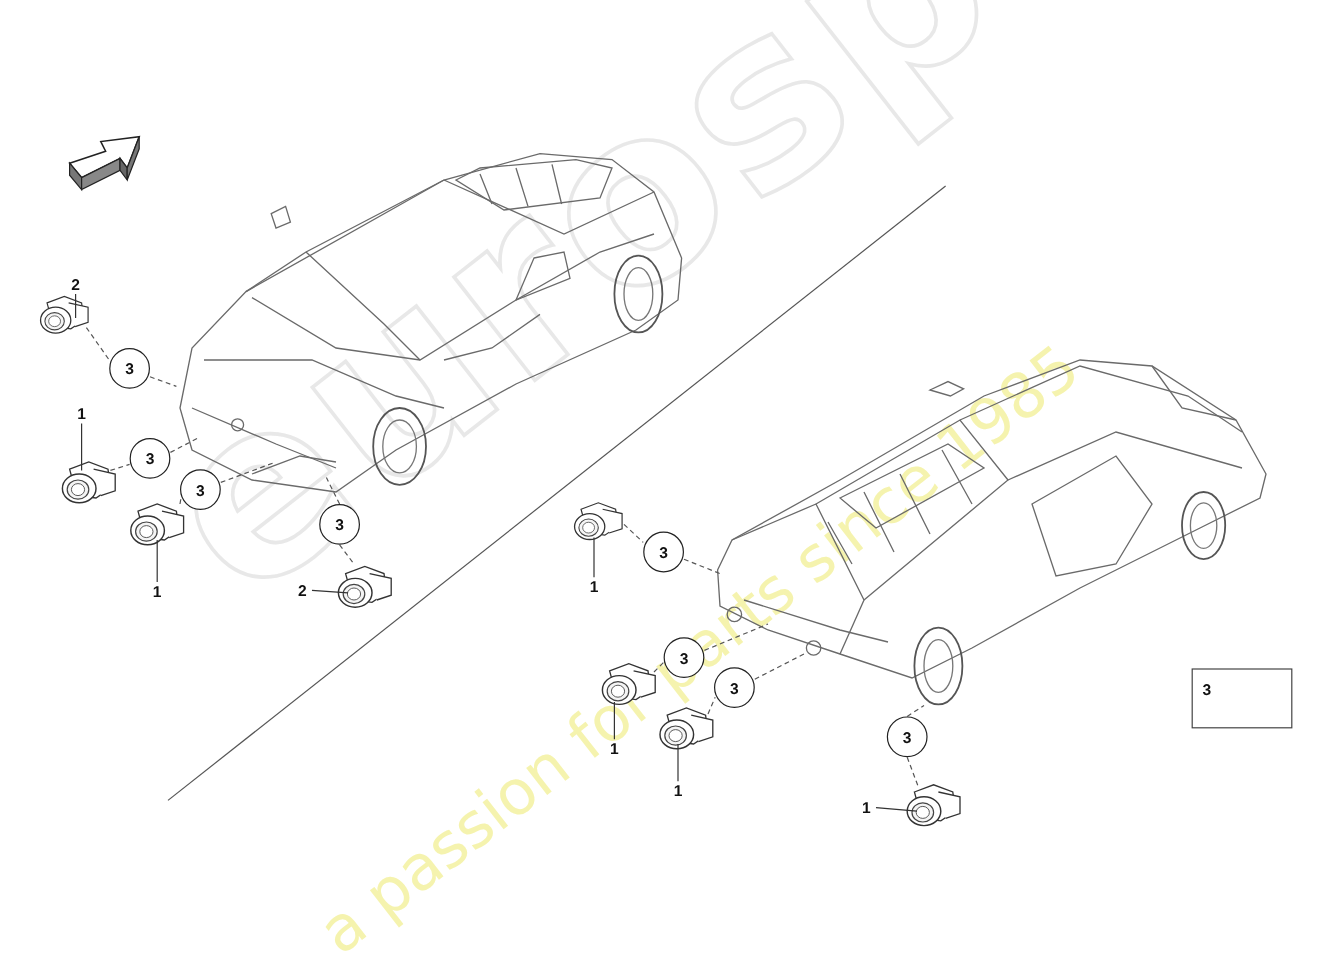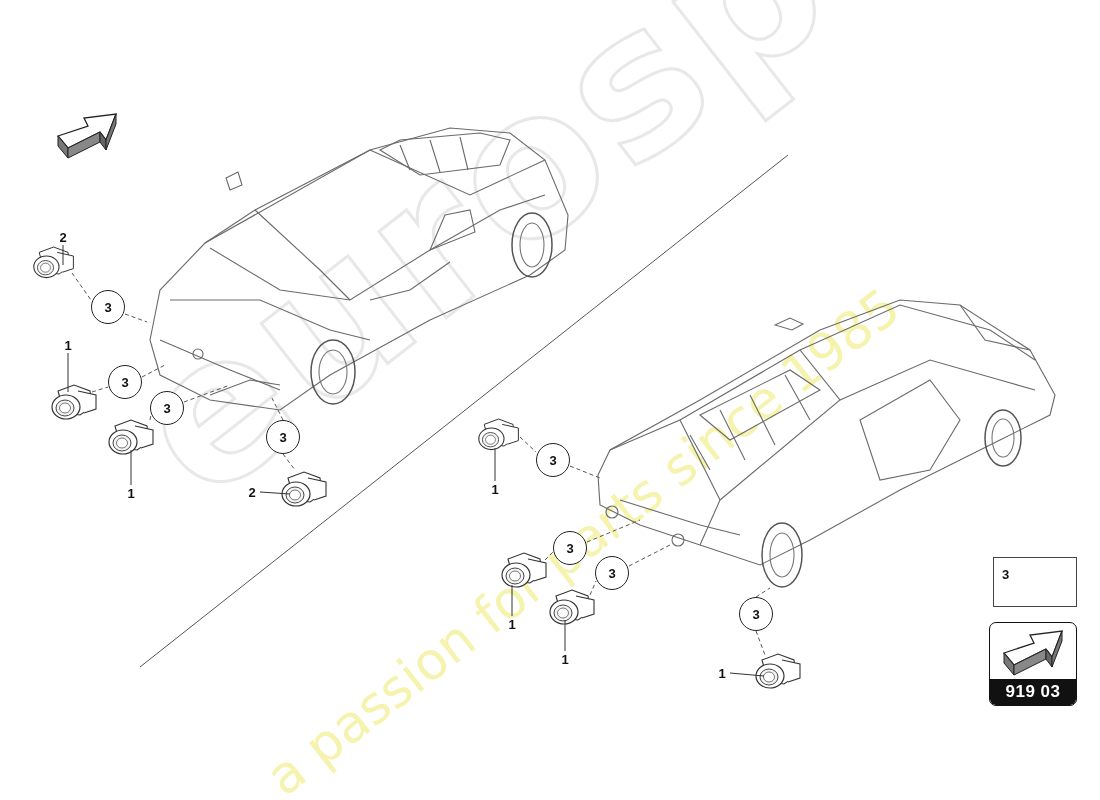--- a/index.html
+++ b/index.html
@@ -179,21 +179,13 @@
   <div class="callout" style="left:283px;top:437px">3</div>
   <div class="callout" style="left:553px;top:460px">3</div>
   <div class="callout" style="left:570px;top:548px">3</div>
   <div class="callout" style="left:612px;top:573px">3</div>
   <div class="callout" style="left:756px;top:614px">3</div>
 
   <div class="legend-box">
     <span class="num">3</span>
   </div>
 
-  <div class="nav-box">
-    <svg width="88" height="58" style="position:absolute;left:0;top:0">
-      <g transform="translate(14,12)">
-          <use href="#arrow3d"></use>
-        </g>
-    </svg>
-    <div class="code">919 03</div>
-  </div>
 </div>
 
 </body></html>

